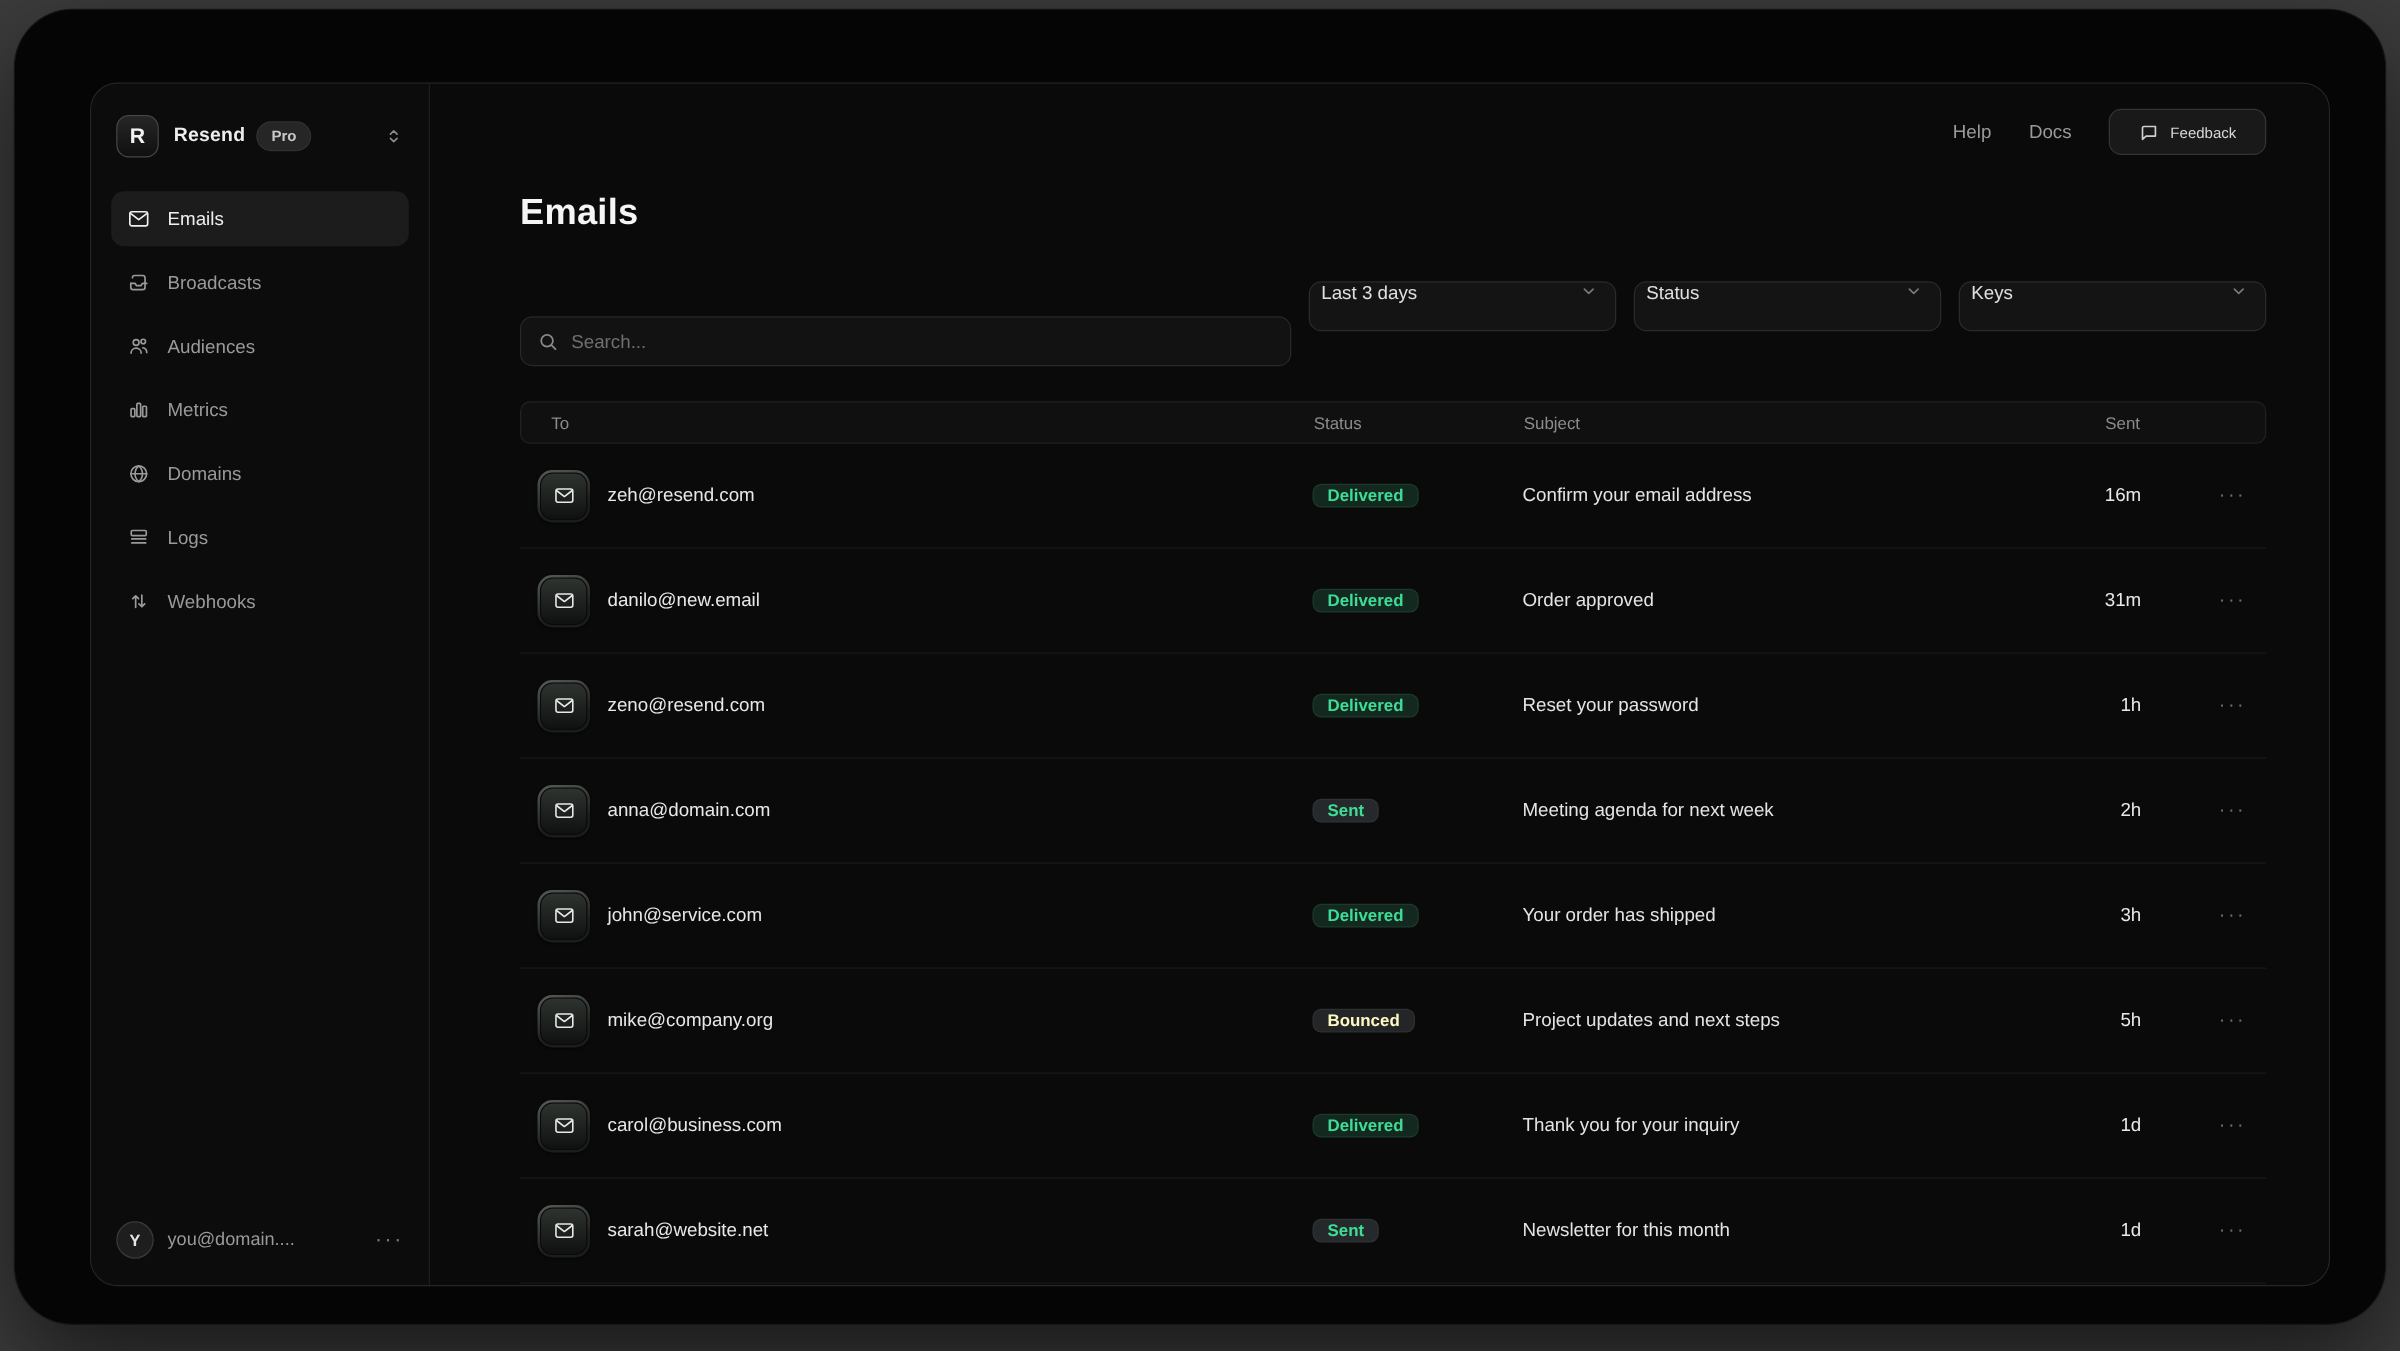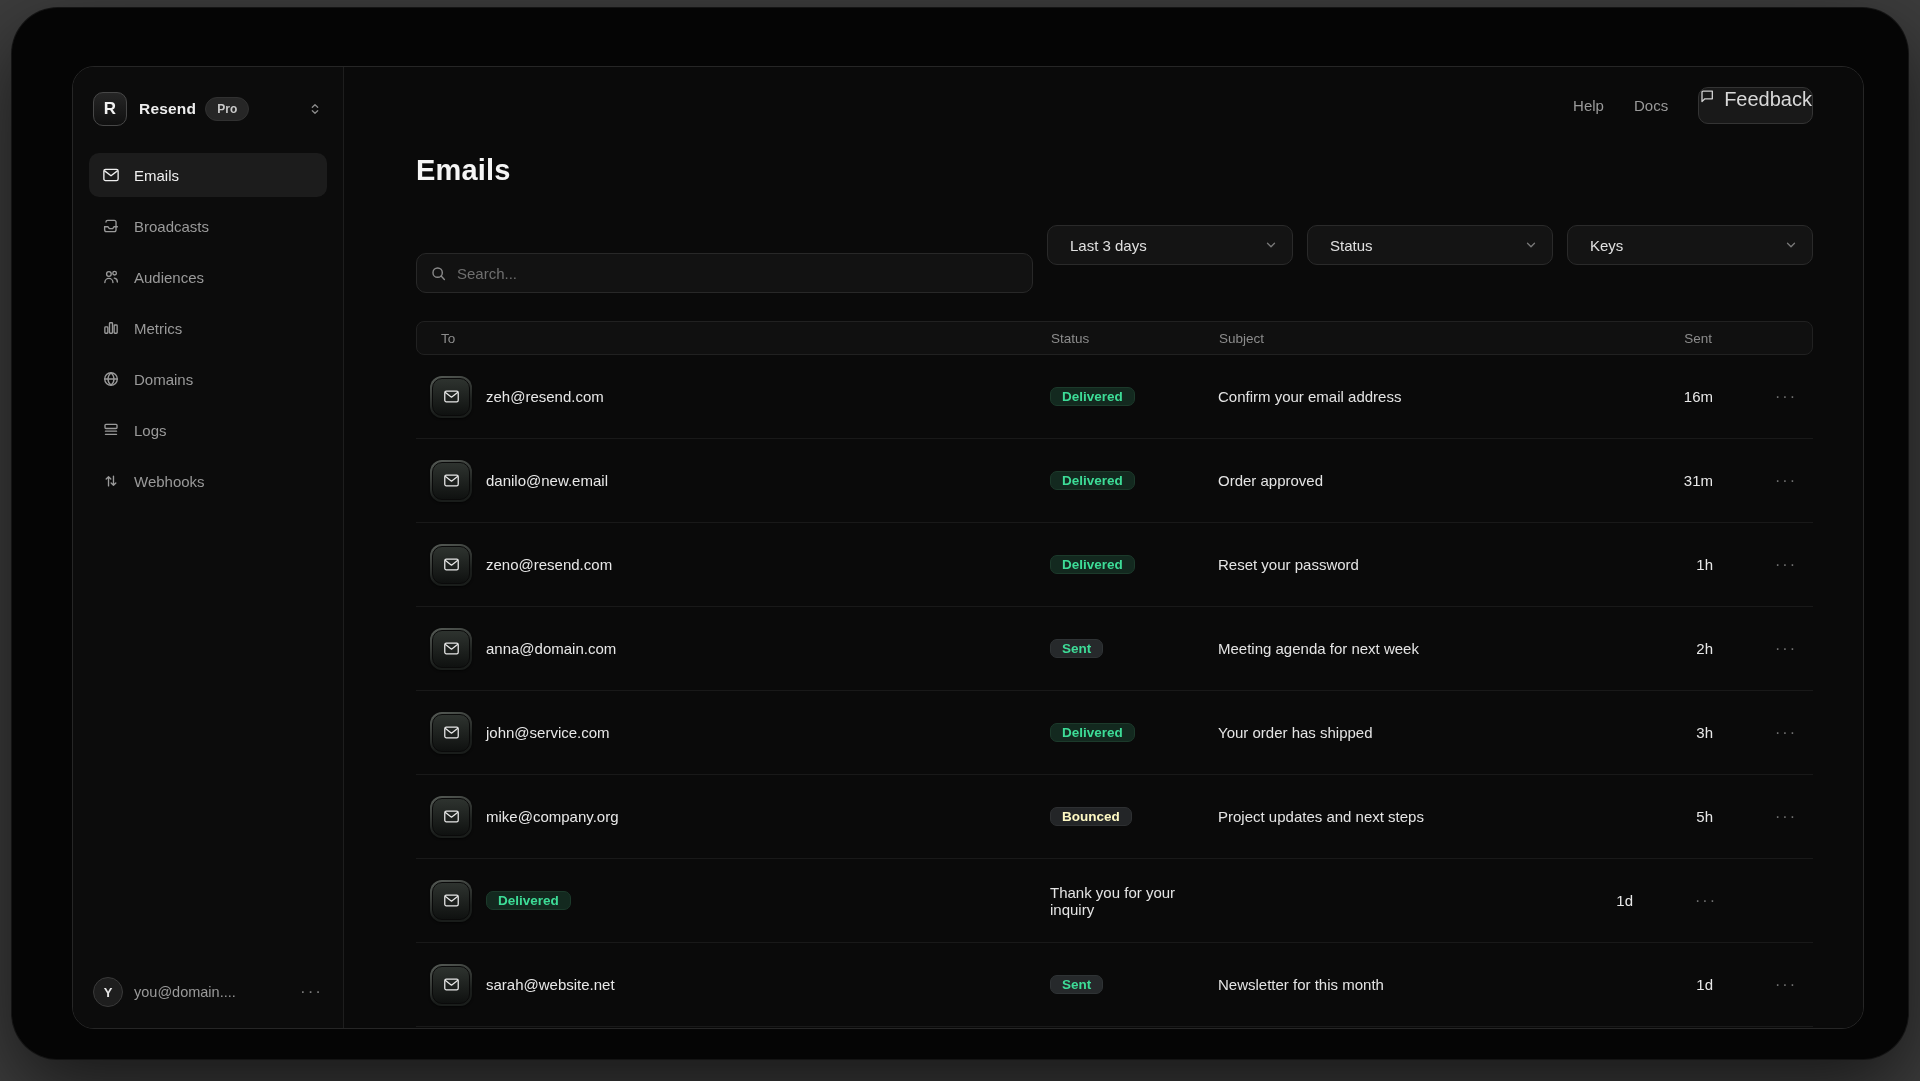--- a/index.html
+++ b/index.html
@@ -52,40 +52,40 @@
     width:30px; height:30px; border-radius:50%; background:#1e1e1e; border:1px solid #3a3a3a;
     color:#e6e6e6; font-size:13px; font-weight:600; display:grid; place-items:center; flex:0 0 30px;
   }
   .user-email { margin-left:11px; color:#9a9a9a; font-size:14.5px; white-space:nowrap; overflow:hidden; }
   .user-menu { margin-left:auto; color:#7a7a7a; font-size:17px; letter-spacing:2px; cursor:pointer; }
   
   .main { flex:1; display:flex; flex-direction:column; padding:0 50px 0 72px; background:#0a0a0a; }
   .topbar { margin-top:20px; height:40px; display:flex; align-items:center; justify-content:flex-end; gap:30px; }
   .toplink { color:#9a9a9a; font-size:15px; cursor:pointer; }
   .feedback-btn {
-    display:flex; gap:9px; height:37px; padding:0 0;
+    display:flex; align-items:center; gap:9px; height:37px; padding:0 23px;
     background:#191919; border:1px solid #343434; border-radius:10px;
-    color:#d9d9d9; font-size:20px; cursor:pointer;
+    color:#d9d9d9; font-size:12px; cursor:pointer;
   }
   .feedback-btn .i { width:16px; height:16px; color:#cfcfcf; }
   .page-title { margin-top:30px; color:#f5f5f5; font-size:29px; font-weight:700; letter-spacing:.2px; }
   .filters { margin-top:38px; display:flex; gap:14px; }
   .search-box {
     flex:1; height:40px; background:#121212; border:1px solid #282828; border-radius:10px;
     display:flex; align-items:center; padding:0 13px; gap:10px;margin-top:28px;
   }
   .search-box .i { width:17px; height:17px; color:#8a8a8a; flex:0 0 17px; }
   .search-box input {
     background:transparent; border:none; outline:none; color:#dcdcdc; font-size:15px; width:100%;
     font-family:"Liberation Sans", sans-serif;
   }
   .search-box input::placeholder { color:#6f6f6f; }
   .dropdown {
     width:246px; flex:0 0 246px; height:40px; background:#141414; border:1px solid #2a2a2a; border-radius:10px;
-    display:flex; align-items:center; justify-content:space-between; padding:0 14px 0 22px;
+    display:flex; justify-content:space-between; padding:0 14px 0 9px;
     color:#e0e0e0; font-size:15px; cursor:pointer;
   }
   .dropdown .i { width:14px; height:14px; color:#7a7a7a; }
   
   .table { margin-top:28px; display:flex; flex-direction:column; }
   .thead {
     height:34px; background:#101010; border:1px solid #212121; border-radius:8px;
     display:grid; grid-template-columns:610px 168px 1fr 80px 100px;
     align-items:center; padding-left:24px; color:#8c8c8c; font-size:13.5px;
   }
@@ -420,20 +420,21 @@
   </div>
 
   <div class="trow">
     <div class="mail-tile">
       <div class="mail-tile-inner">
                   <svg class="i">
                     <use href="#i-mail"></use>
                   </svg>
                 </div>
     </div>
+    <span class="cell-to">carol@business.com</span>
     <span><span class="badge b-delivered">Delivered</span></span>
     <span class="cell-subject">Thank you for your inquiry</span>
     <span class="cell-sent">1d</span>
     <span class="cell-menu">···</span>
   </div>
 
   <div class="trow">
     <div class="mail-tile">
       <div class="mail-tile-inner">
                   <svg class="i">

